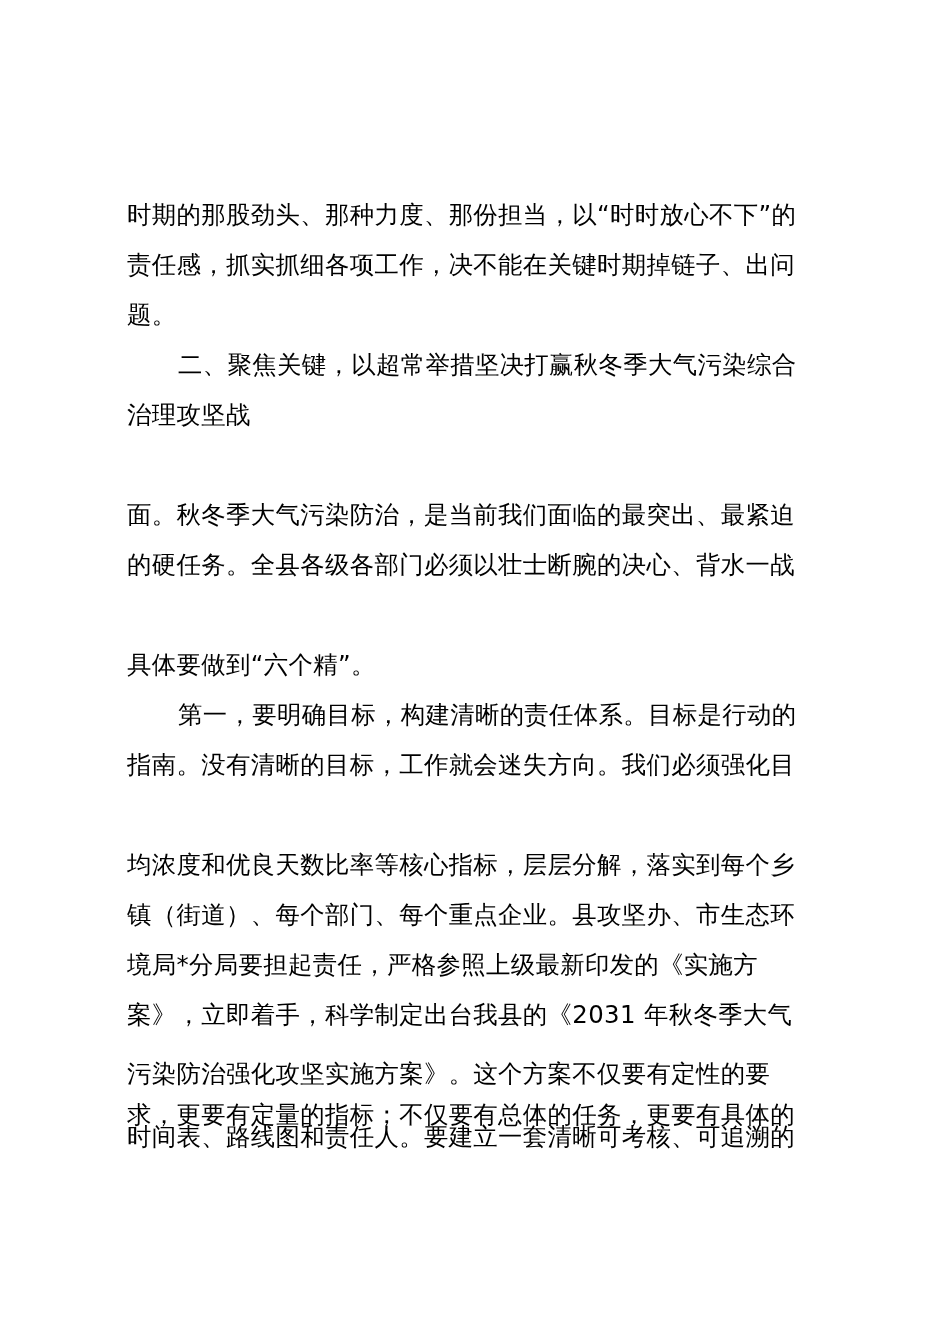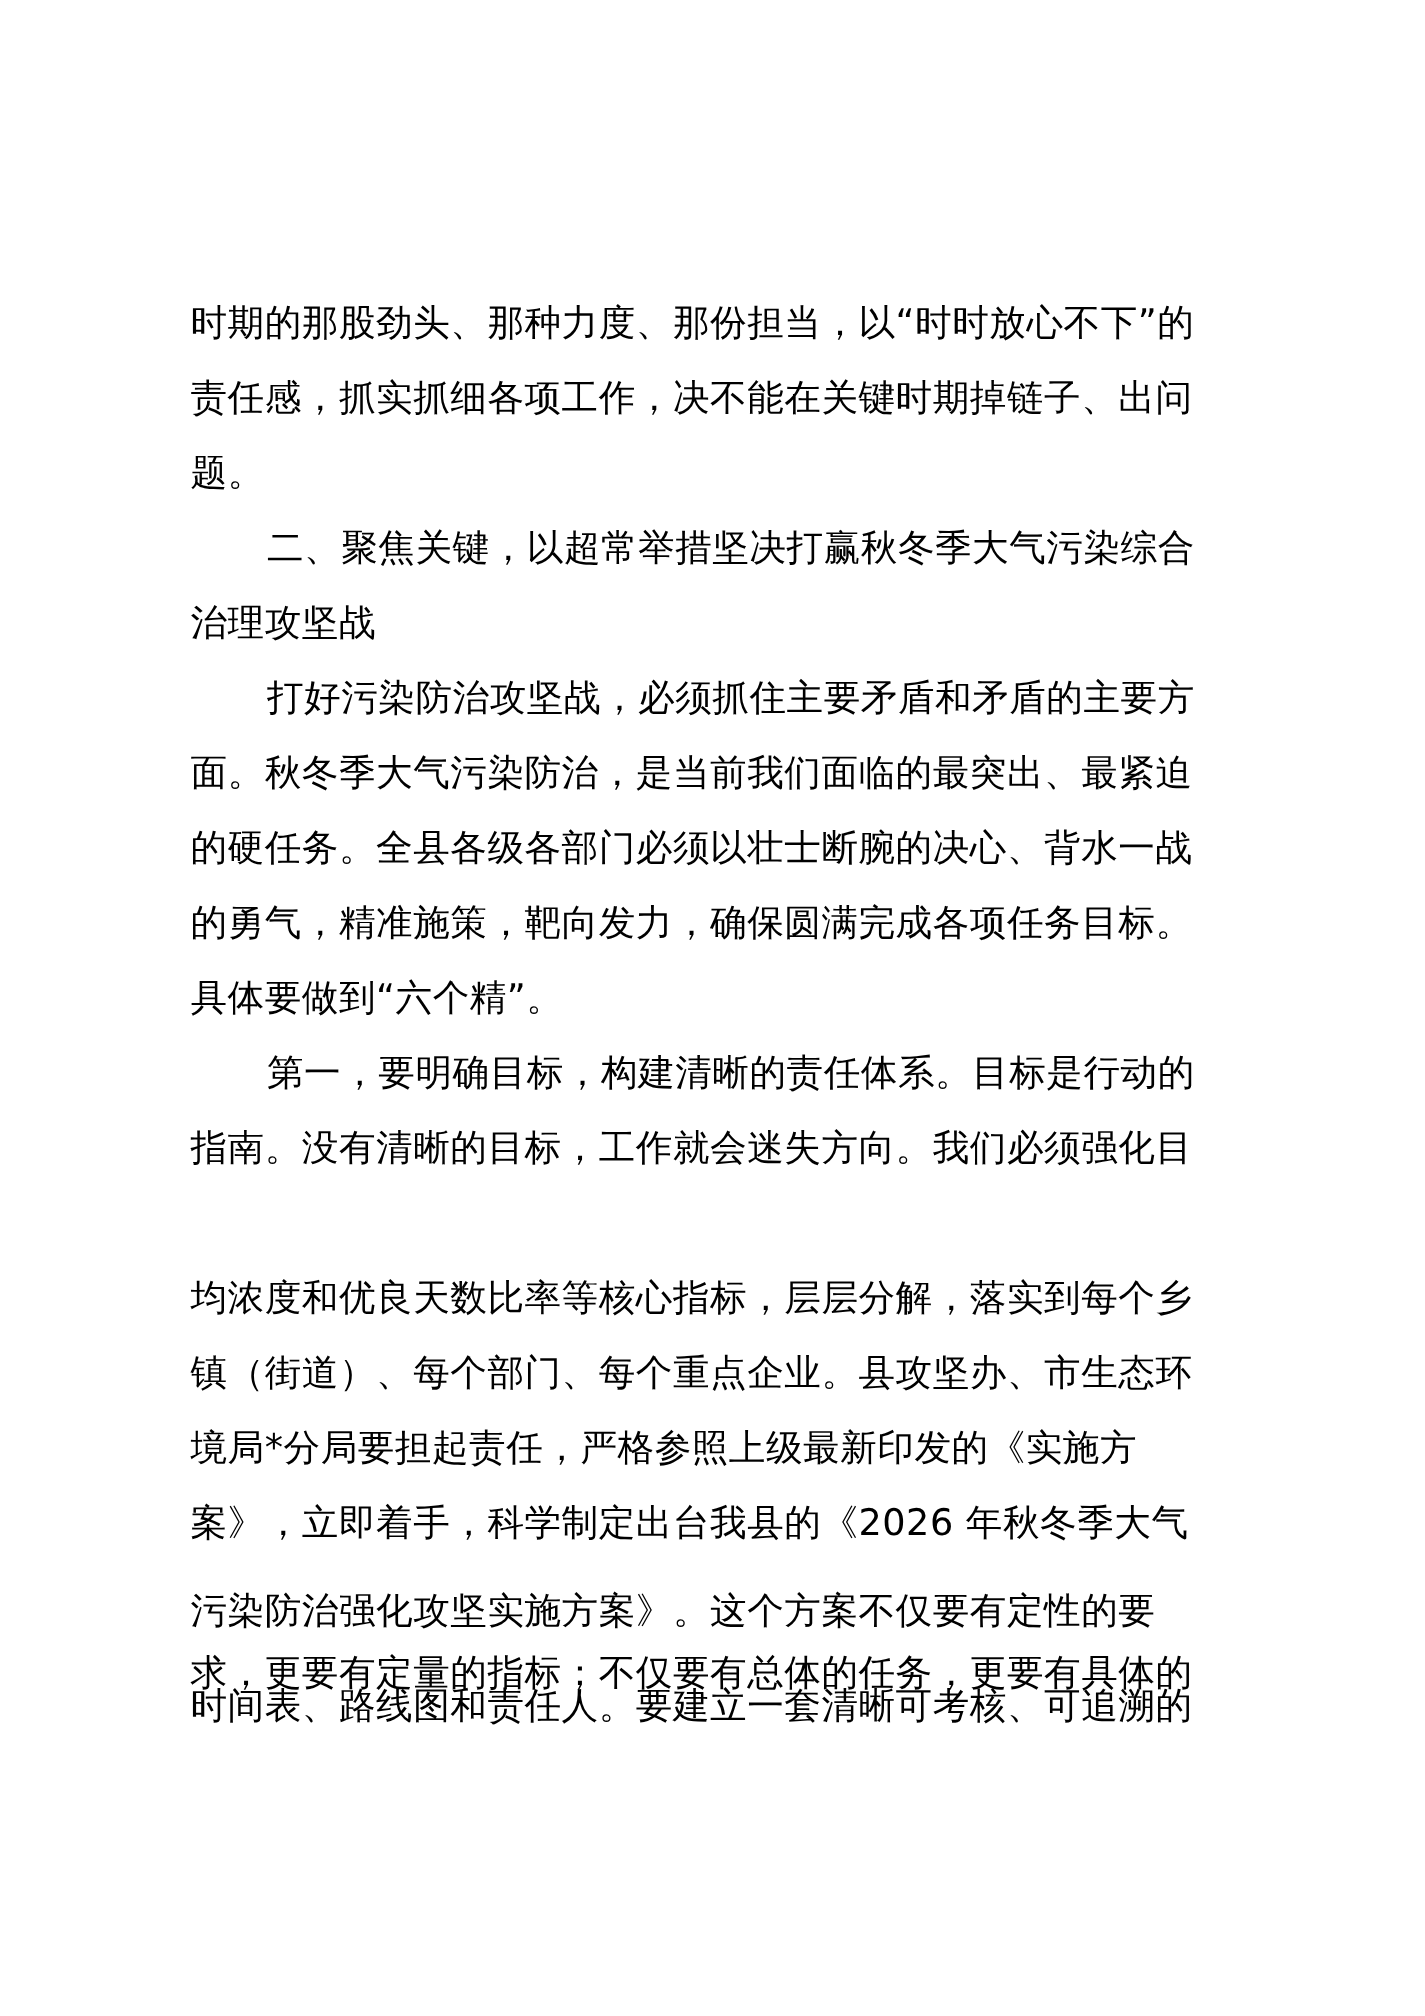--- a/index.html
+++ b/index.html
@@ -12,27 +12,25 @@
 </style>
 </head>
 <body>
 
 <div class="page">
   <div class="line" style="top:195px">时期的那股劲头、那种力度、那份担当，以“时时放心不下”的</div>
   <div class="line" style="top:245px">责任感，抓实抓细各项工作，决不能在关键时期掉链子、出问</div>
   <div class="line" style="top:295px">题。</div>
   <div class="line bold" style="top:345px; left:178px">二、聚焦关键，以超常举措坚决打赢秋冬季大气污染综合</div>
   <div class="line bold" style="top:395px">治理攻坚战</div>
-  <div class="line" style="top:445px; left:178px">打好污染防治攻坚战，必须抓住主要矛盾和矛盾的主要方</div>
   <div class="line" style="top:495px">面。秋冬季大气污染防治，是当前我们面临的最突出、最紧迫</div>
   <div class="line" style="top:545px">的硬任务。全县各级各部门必须以壮士断腕的决心、背水一战</div>
-  <div class="line" style="top:595px">的勇气，精准施策，靶向发力，确保圆满完成各项任务目标。</div>
   <div class="line" style="top:645px">具体要做到“六个精”。</div>
   <div class="line" style="top:695px; left:178px">第一，要明确目标，构建清晰的责任体系。目标是行动的</div>
   <div class="line" style="top:745px">指南。没有清晰的目标，工作就会迷失方向。我们必须强化目</div>
   <div class="line" style="top:845px">均浓度和优良天数比率等核心指标，层层分解，落实到每个乡</div>
   <div class="line" style="top:895px">镇（街道）、每个部门、每个重点企业。县攻坚办、市生态环</div>
   <div class="line" style="top:945px">境局*分局要担起责任，严格参照上级最新印发的《实施方</div>
-  <div class="line" style="top:995px">案》，立即着手，科学制定出台我县的《2026 年秋冬季大气</div>
+  <div class="line" style="top:995px">案》，立即着手，科学制定出台我县的《2031 年秋冬季大气</div>
   <div class="line" style="top:1054px">污染防治强化攻坚实施方案》。这个方案不仅要有定性的要</div>
   <div class="line" style="top:1095px">求，更要有定量的指标；不仅要有总体的任务，更要有具体的</div>
   <div class="line" style="top:1117px">时间表、路线图和责任人。要建立一套清晰可考核、可追溯的</div>
 </div>
 
 </body></html>

